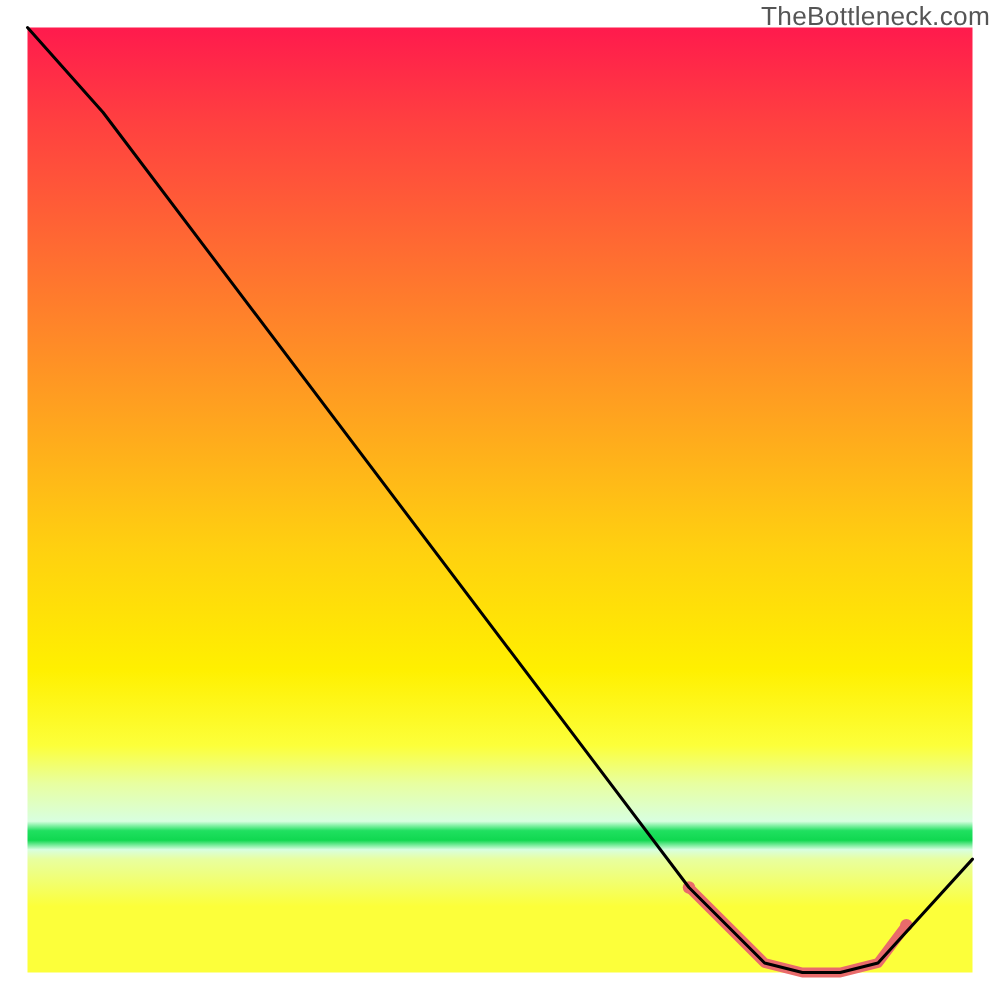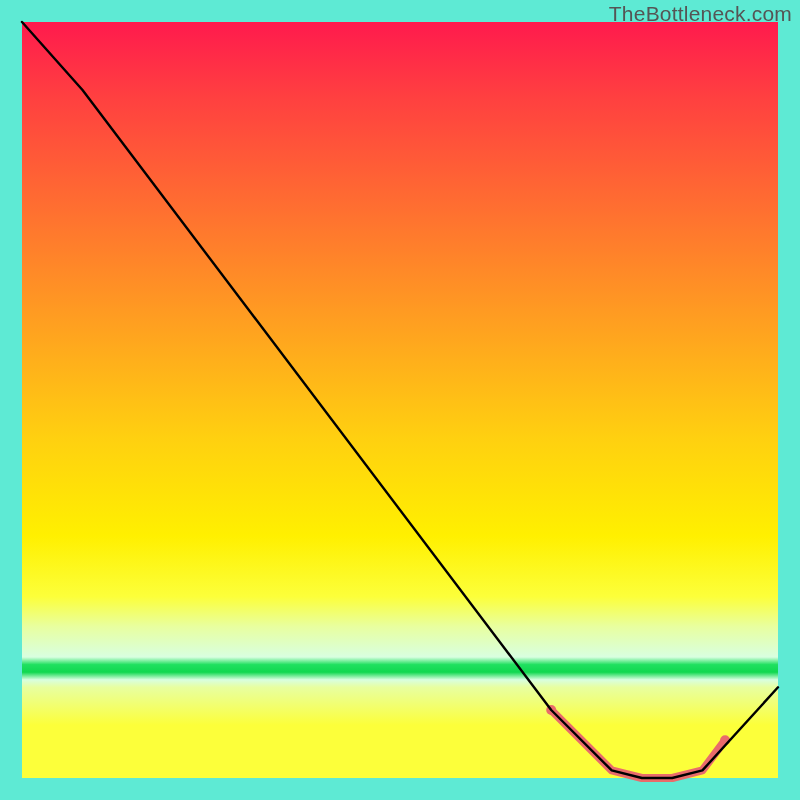--- a/index.html
+++ b/index.html
@@ -8,21 +8,21 @@
     width: 800px;
     height: 800px;
     overflow: hidden;
     font-family: Arial, Helvetica, sans-serif;
     background: #000;
   }
   .frame {
     position: relative;
     width: 800px;
     height: 800px;
-    background: #5eead4;
+    background: #ffffff;
   }
   .plot-area {
     position: absolute;
     left: 22px;
     top: 22px;
     width: 756px;
     height: 756px;
     
     background: linear-gradient(
       to bottom,

